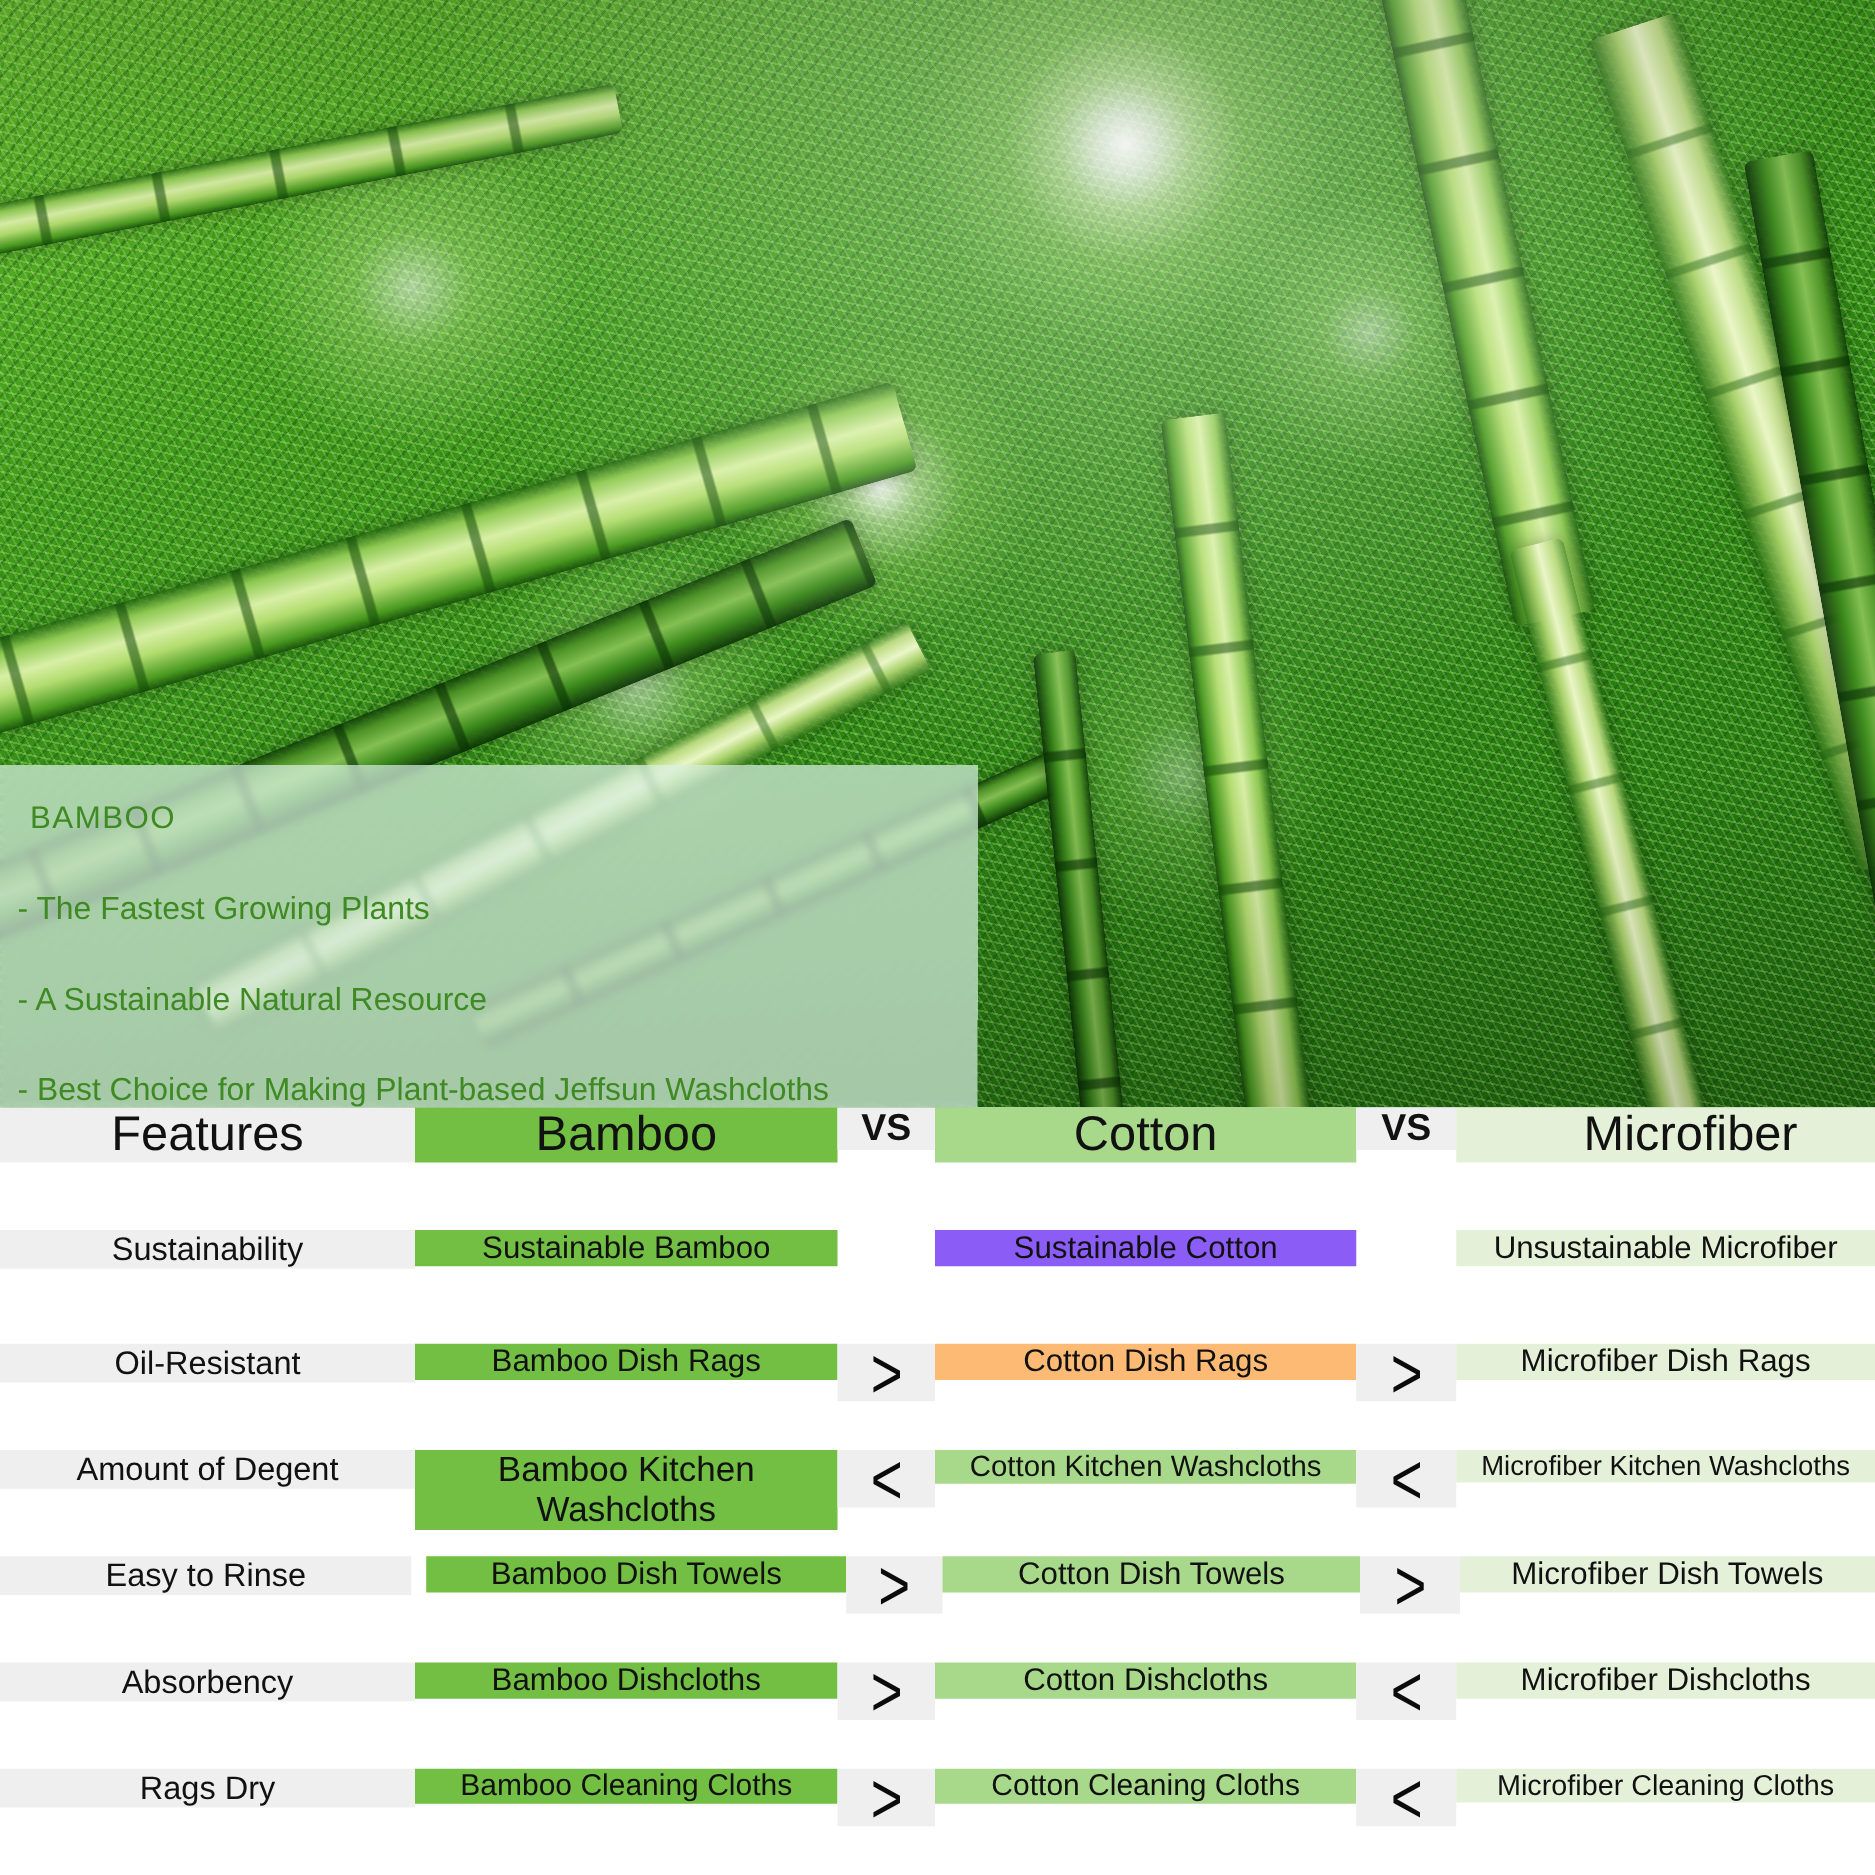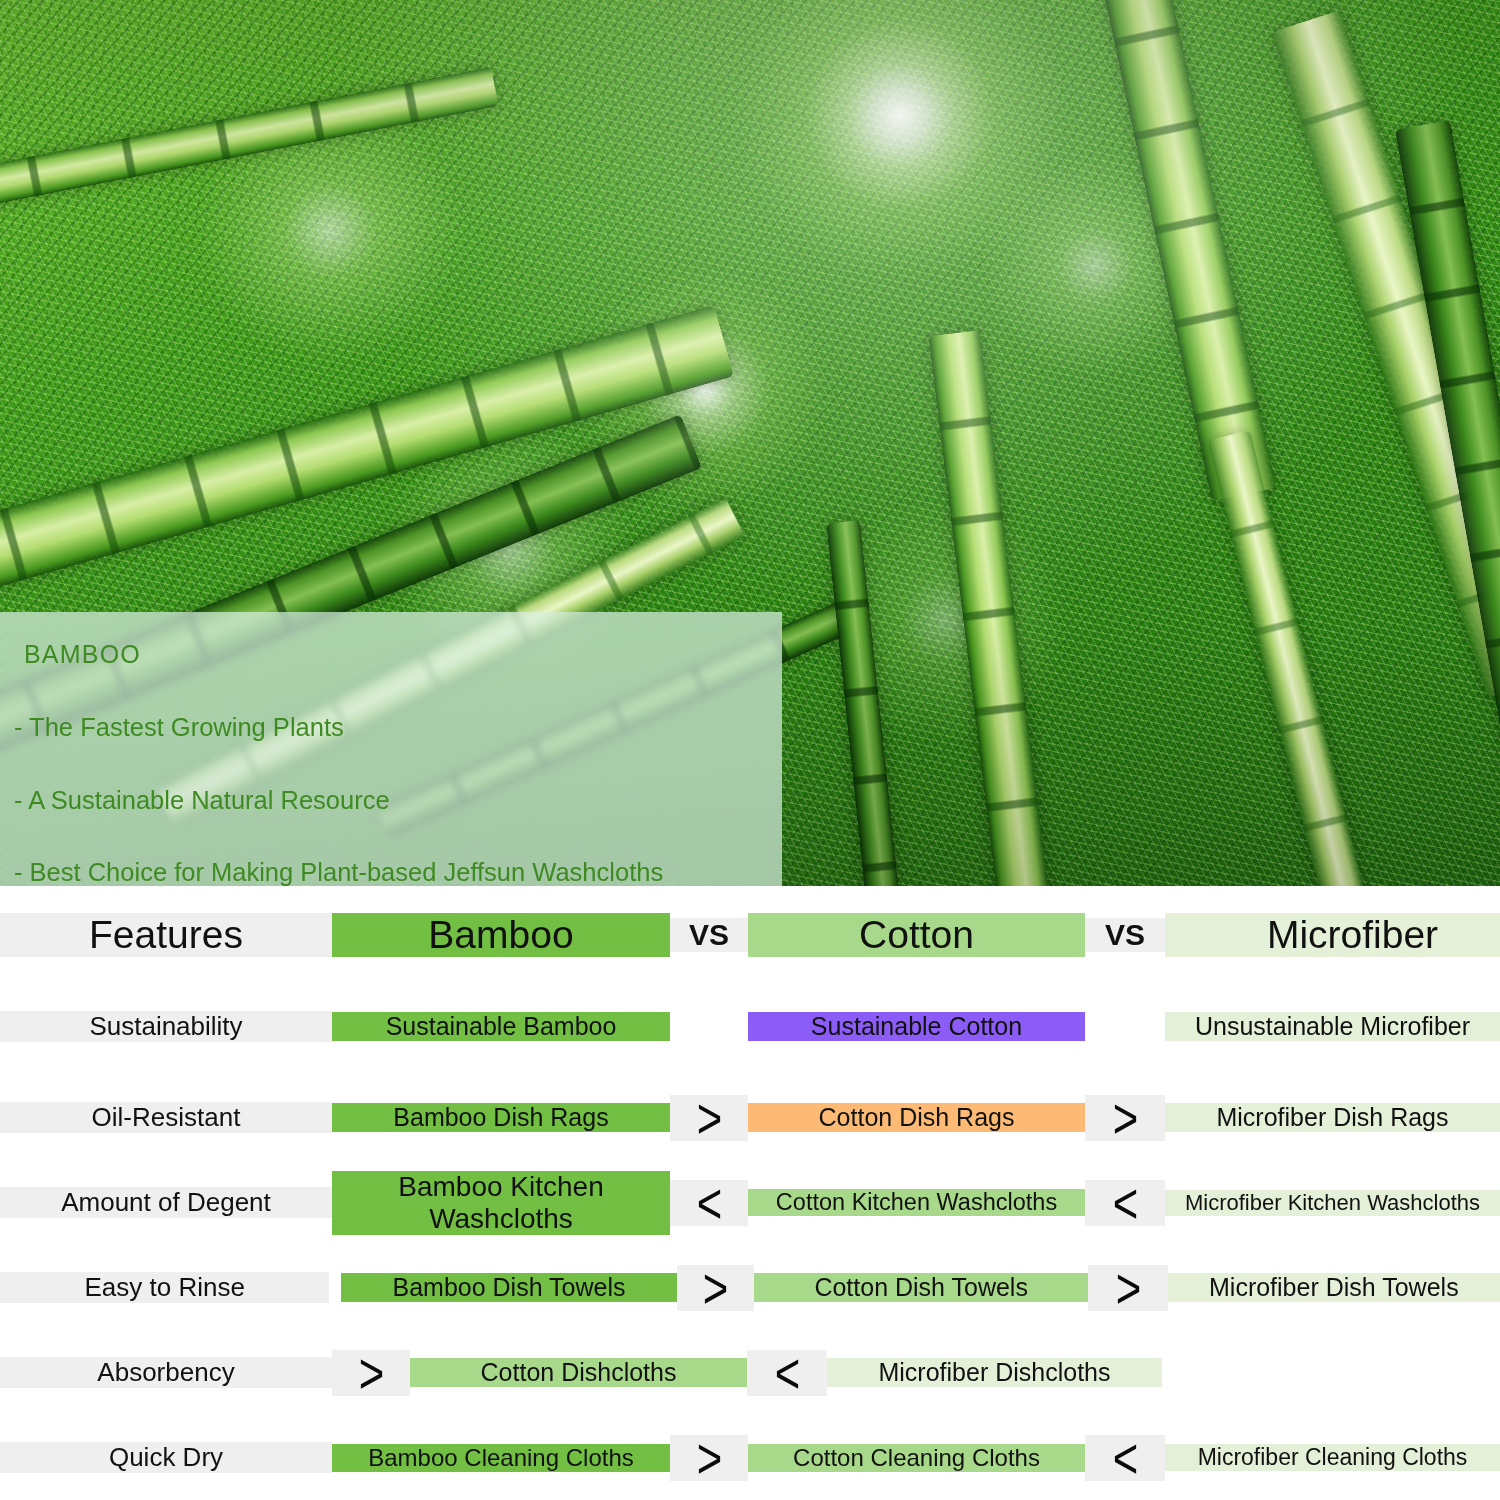--- a/index.html
+++ b/index.html
@@ -111,21 +111,21 @@
     top: 886px;
     width: 1500px;
     height: 614px;
     background: #ffffff;
   }
   .trow {
     position: absolute;
     left: 0;
     width: 1500px;
     display: flex;
-    align-items: center;
+    align-items: flex-start;
   }
   .cell {
     display: flex;
     align-items: center;
     justify-content: center;
     box-sizing: border-box;
     text-align: center;
     color: #111111;
     font-family: "Liberation Sans", sans-serif;
   }
@@ -246,32 +246,33 @@
         </div>
       <div class="cell c-cotton" style="background:#a8d98a;">Cotton Dish Towels</div>
       <div class="cell c-vs2">
           <span class="arrow">&gt;</span>
         </div>
       <div class="cell c-micro" style="background:#e4f1d8;">Microfiber Dish Towels</div>
     </div>
 
     <div class="trow brow" style="top:444px;">
       <div class="cell c-feature">Absorbency</div>
+      <div class="cell c-bamboo" style="background:#72bf44;">Bamboo Dishcloths</div>
       <div class="cell c-vs1">
           <span class="arrow">&gt;</span>
         </div>
       <div class="cell c-cotton" style="background:#a8d98a;">Cotton Dishcloths</div>
       <div class="cell c-vs2">
           <span class="arrow">&lt;</span>
         </div>
       <div class="cell c-micro" style="background:#e4f1d8;">Microfiber Dishcloths</div>
     </div>
 
     <div class="trow brow" style="top:529px;">
-      <div class="cell c-feature">Quick Dry</div>
+      <div class="cell c-feature">Rags Dry</div>
       <div class="cell c-bamboo" style="background:#72bf44; font-size:24px;">Bamboo Cleaning Cloths</div>
       <div class="cell c-vs1">
           <span class="arrow">&gt;</span>
         </div>
       <div class="cell c-cotton" style="background:#a8d98a; font-size:24px;">Cotton Cleaning Cloths</div>
       <div class="cell c-vs2">
           <span class="arrow">&lt;</span>
         </div>
       <div class="cell c-micro" style="background:#e4f1d8; font-size:23px;">Microfiber Cleaning Cloths</div>
     </div>

